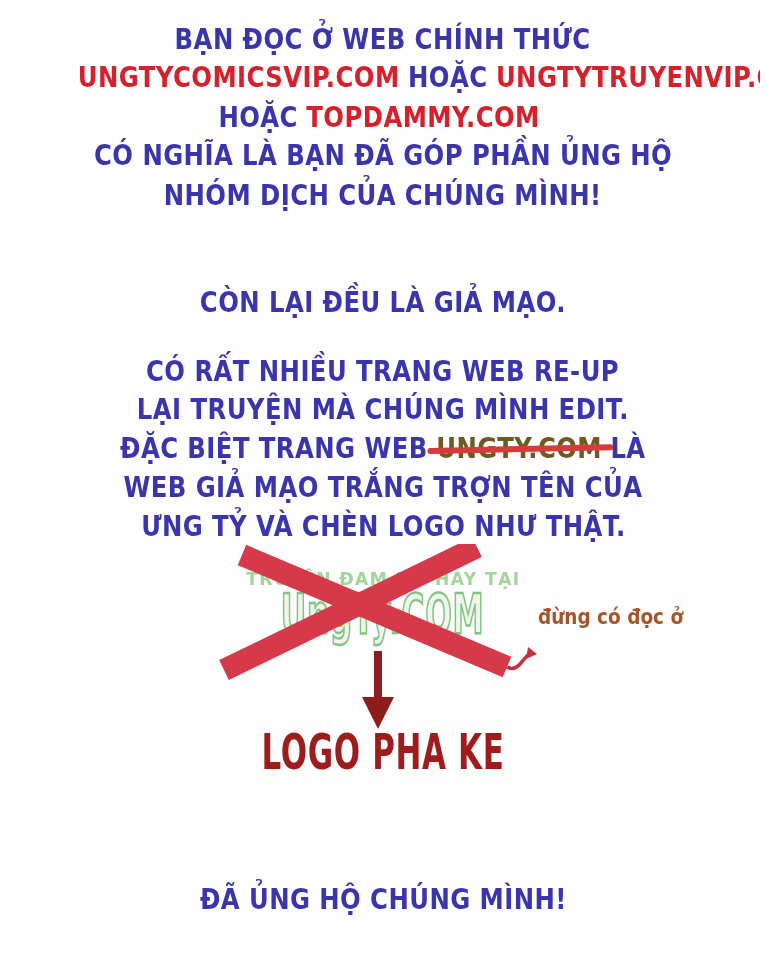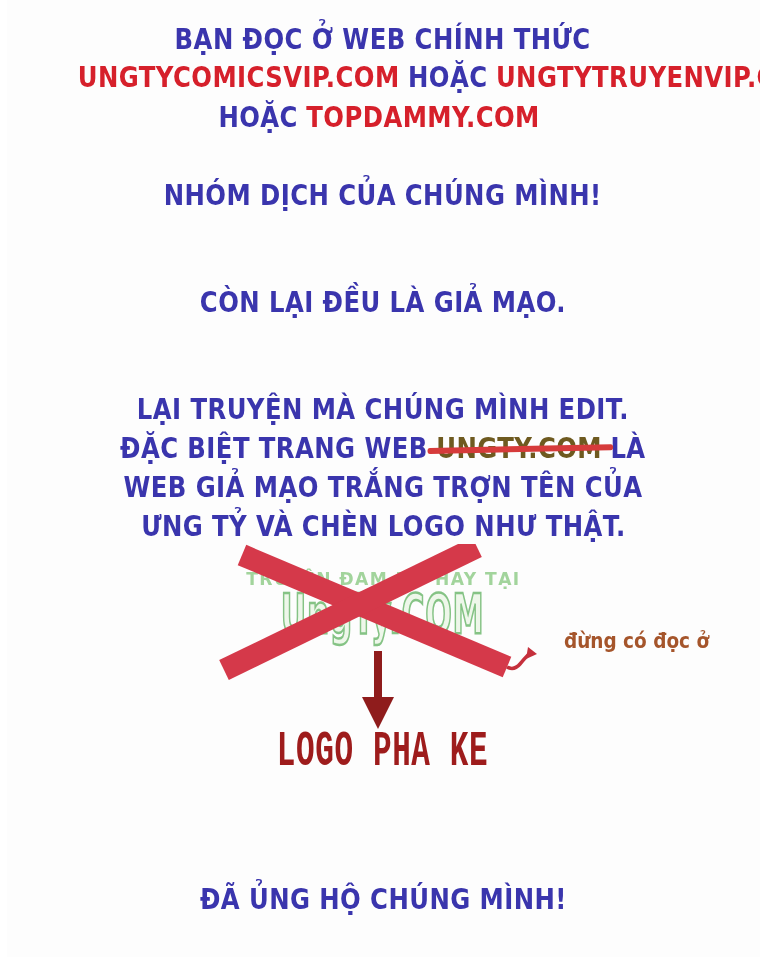--- a/index.html
+++ b/index.html
@@ -21,50 +21,56 @@
   }
   
   .tagline{position:absolute;left:0;width:100%;top:568px;text-align:center;line-height:22px;}
   .tagline .cl2{display:inline-block;transform:scaleX(0.95);font-size:18px;letter-spacing:1.5px;
     color:#a2d49c;}
   .brand{position:absolute;left:0;width:100%;top:584px;text-align:center;line-height:60px;}
   .brand .cl2{display:inline-block;transform:scaleX(0.56);font-size:56px;letter-spacing:1px;
     color:#eef7ea;-webkit-text-stroke:2.5px #85c385;}
   .xmark{position:absolute;left:205px;top:544px;}
   .curved-arrow{position:absolute;left:498px;top:646px;}
-  .note{position:absolute;left:495px;top:604px;width:218px;text-align:right;
-    color:#a5552b;font-size:21px;line-height:27px;margin-top:24px;}
+  .note{position:absolute;left:495px;top:604px;width:218px;text-align:center;
+    color:#a5552b;font-size:21px;line-height:27px;}
   .note .cl2{display:inline-block;transform:scaleX(0.88);white-space:nowrap;}
   .down-arrow{position:absolute;left:352px;top:651px;}
-  .caption{position:absolute;left:0;width:100%;top:730px;text-align:center;line-height:44px;font-family:Liberation Mono, monospace;}
+  .caption{position:absolute;left:0;width:100%;top:730px;text-align:center;line-height:44px;}
   .caption .cl2{display:inline-block;transform:scaleX(0.62);font-size:50px;letter-spacing:1px;
     color:#9e1c1c;}
 </style>
 </head>
 <body>
 
 <div class="page">
 
   <div class="line blue" style="top:22px">
     <span class="cl">BẠN ĐỌC Ở WEB CHÍNH THỨC</span>
   </div>
   <div class="line" style="top:60px">
     <span class="cl"><span class="red">UNGTYCOMICSVIP.COM</span><span class="blue orgap">HOẶC</span><span class="red">UNGTYTRUYENVIP.COM</span></span>
   </div>
   <div class="line" style="top:100px">
     <span class="cl"><span class="blue">HOẶC</span><span class="red orgap">TOPDAMMY.COM</span></span>
   </div>
+  <div class="line blue" style="top:138px">
+    <span class="cl">CÓ NGHĨA LÀ BẠN ĐÃ GÓP PHẦN ỦNG HỘ</span>
+  </div>
   <div class="line blue" style="top:178px">
     <span class="cl">NHÓM DỊCH CỦA CHÚNG MÌNH!</span>
   </div>
 
   <div class="line blue" style="top:285px">
     <span class="cl">CÒN LẠI ĐỀU LÀ GIẢ MẠO.</span>
   </div>
 
+  <div class="line blue" style="top:354px">
+    <span class="cl">CÓ RẤT NHIỀU TRANG WEB RE-UP</span>
+  </div>
   <div class="line blue" style="top:431px">
     <span class="cl"><span>ĐẶC BIỆT TRANG WEB</span><span class="struck">UNGTY.COM</span><span>LÀ</span></span>
   </div>
   <div class="line blue" style="top:392px">
     <span class="cl">LẠI TRUYỆN MÀ CHÚNG MÌNH EDIT.</span>
   </div>
   <div class="line blue" style="top:470px">
     <span class="cl">WEB GIẢ MẠO TRẮNG TRỢN TÊN CỦA</span>
   </div>
   <div class="line blue" style="top:509px">

